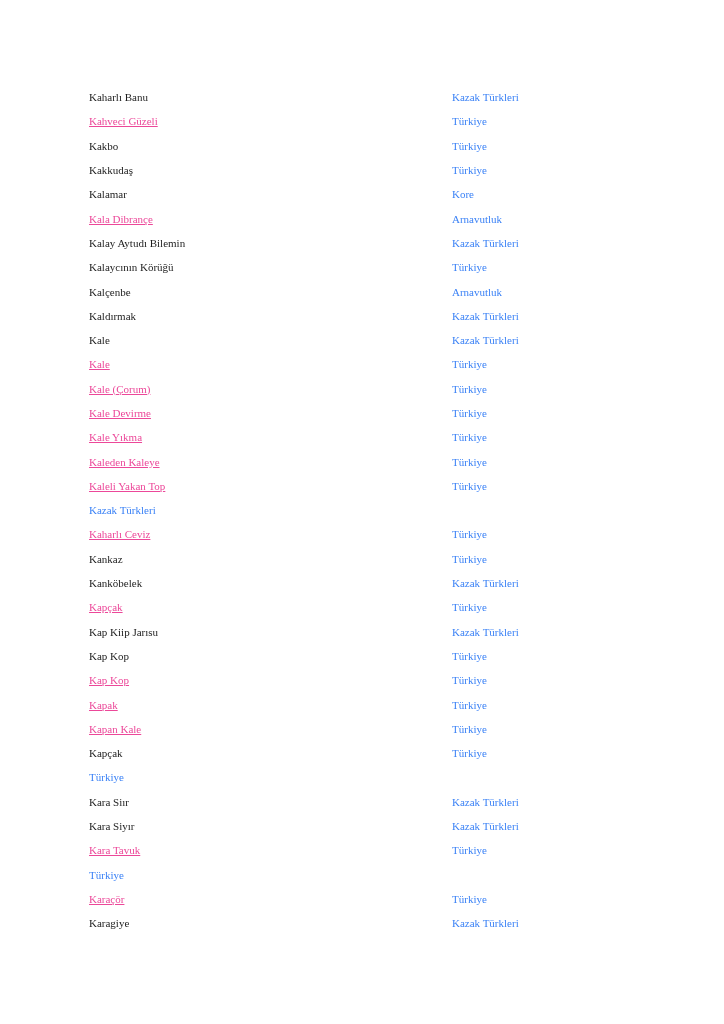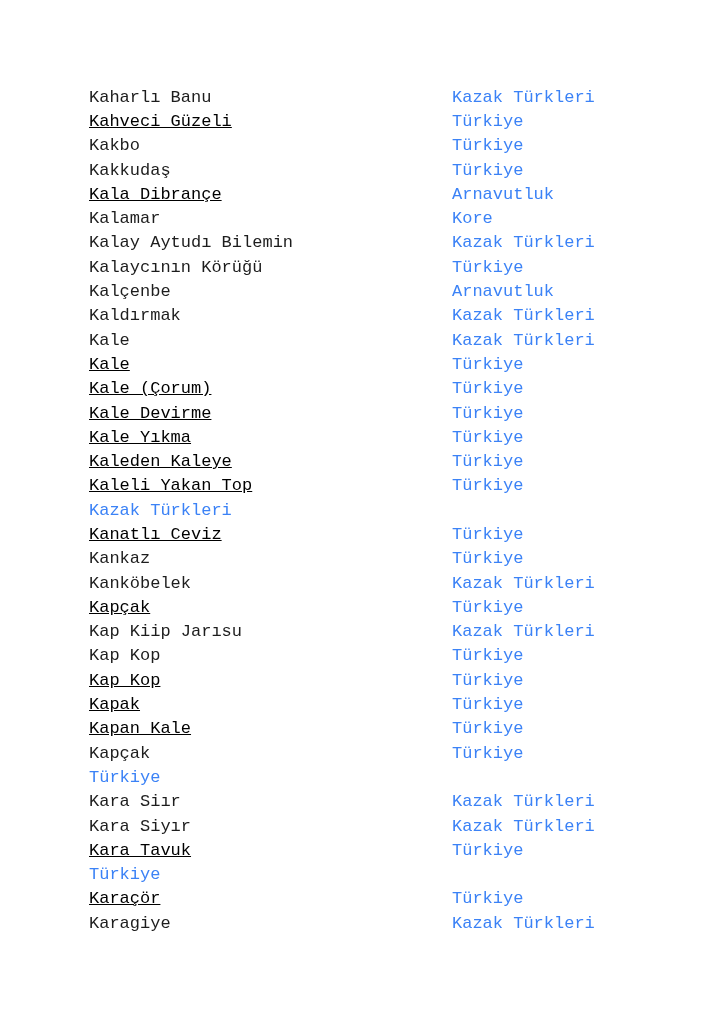--- a/index.html
+++ b/index.html
@@ -6,43 +6,43 @@
     margin: 0;
     padding: 0;
     background: #ffffff;
   }
   .page {
     position: relative;
     width: 724px;
     height: 1024px;
     background: #ffffff;
     overflow: hidden;
-    font-family: Liberation Mono, monospace;
-    font-size: 17px;
+    font-family: Liberation Serif, serif;
+    font-size: 11px;
     color: #1d1d1d;
   }
   .list {
     position: absolute;
     left: 89px;
     top: 85px;
     width: 560px;
   }
   .row {
     display: flex;
     align-items: center;
     height: 24.3px;
     white-space: nowrap;
   }
   .name {
     width: 363px;
     flex: 0 0 363px;
     color: #1d1d1d;
   }
   .name.link {
-    color: #000000;
+    color: #ec4899;
     text-decoration: underline;
     cursor: pointer;
   }
   .origin {
     color: #3b82f6;
   }
 </style>
 </head>
 <body>
 
@@ -62,30 +62,30 @@
     <span class="name">Kakbo</span>
     <span class="origin">Türkiye</span>
   </div>
 
   <div class="row">
     <span class="name">Kakkudaş</span>
     <span class="origin">Türkiye</span>
   </div>
 
   <div class="row">
+    <span class="name">Kalamar</span>
+    <span class="origin">Kore</span>
+  </div>
+
+  <div class="row">
     <span class="name link">Kala Dibrançe</span>
     <span class="origin">Arnavutluk</span>
   </div>
 
   <div class="row">
-    <span class="name">Kalamar</span>
-    <span class="origin">Kore</span>
-  </div>
-
-  <div class="row">
     <span class="name">Kalay Aytudı Bilemin</span>
     <span class="origin">Kazak Türkleri</span>
   </div>
 
   <div class="row">
     <span class="name">Kalaycının Körüğü</span>
     <span class="origin">Türkiye</span>
   </div>
 
   <div class="row">
@@ -131,21 +131,21 @@
   <div class="row">
     <span class="name link">Kaleli Yakan Top</span>
     <span class="origin">Türkiye</span>
   </div>
 
   <div class="row">
     <span class="origin">Kazak Türkleri</span>
   </div>
 
   <div class="row">
-    <span class="name link">Kanatlı Ceviz</span>
+    <span class="name link">Kaharlı Ceviz</span>
     <span class="origin">Türkiye</span>
   </div>
 
   <div class="row">
     <span class="name">Kankaz</span>
     <span class="origin">Türkiye</span>
   </div>
 
   <div class="row">
     <span class="name">Kanköbelek</span>

